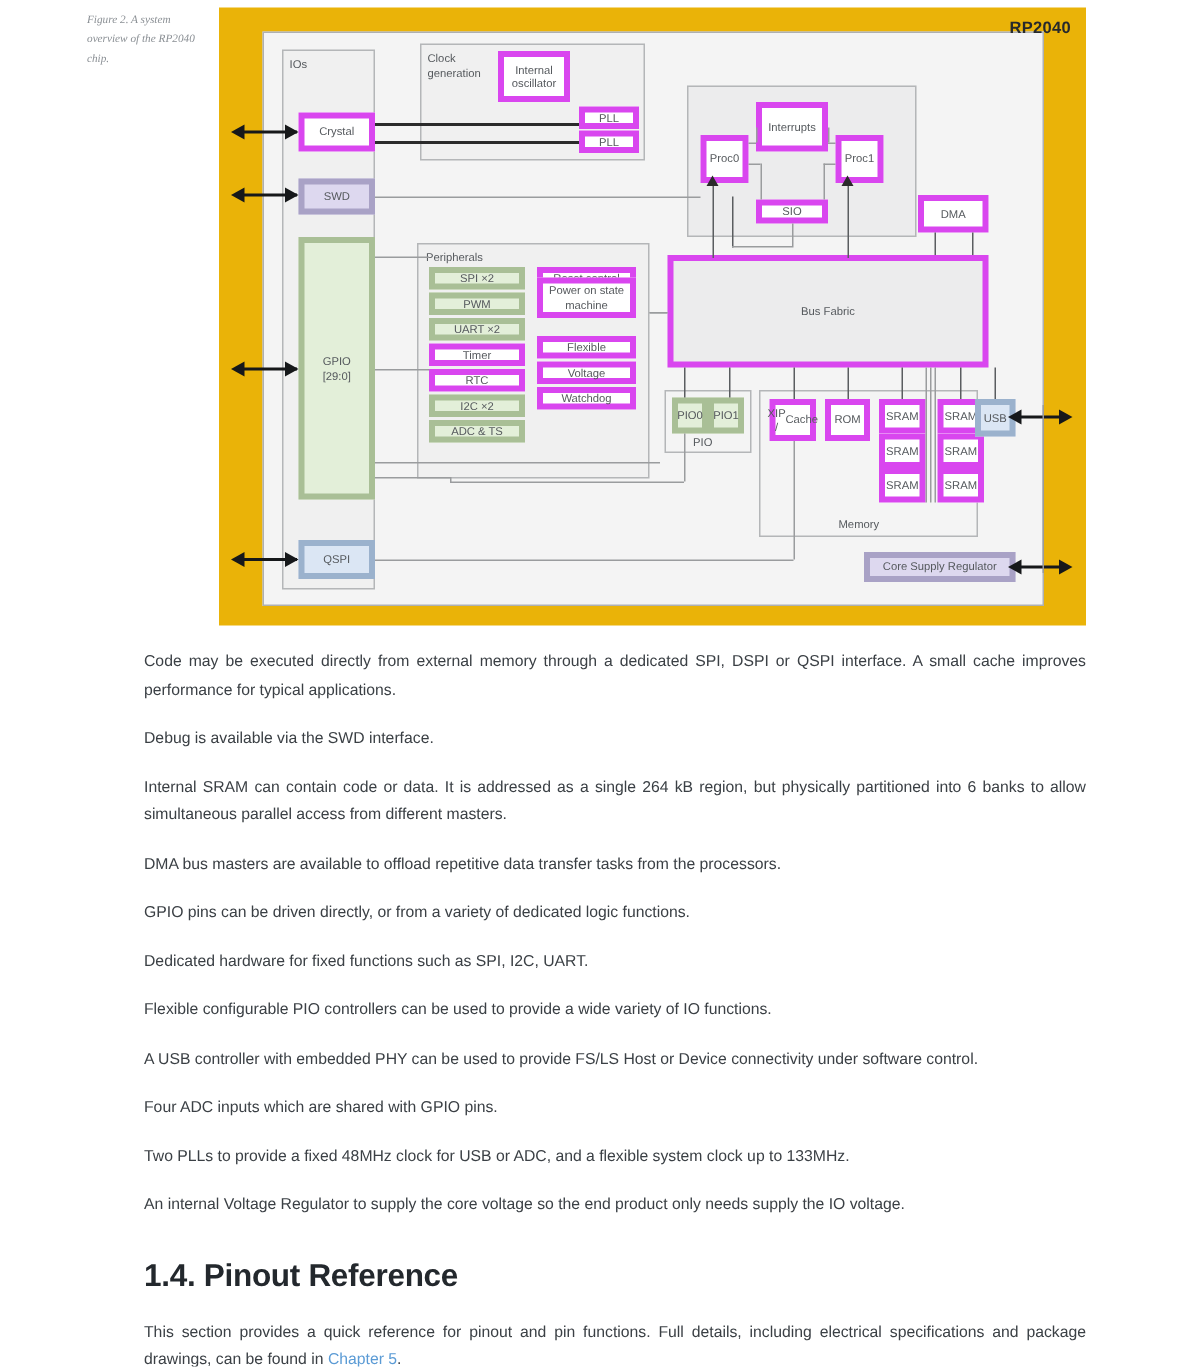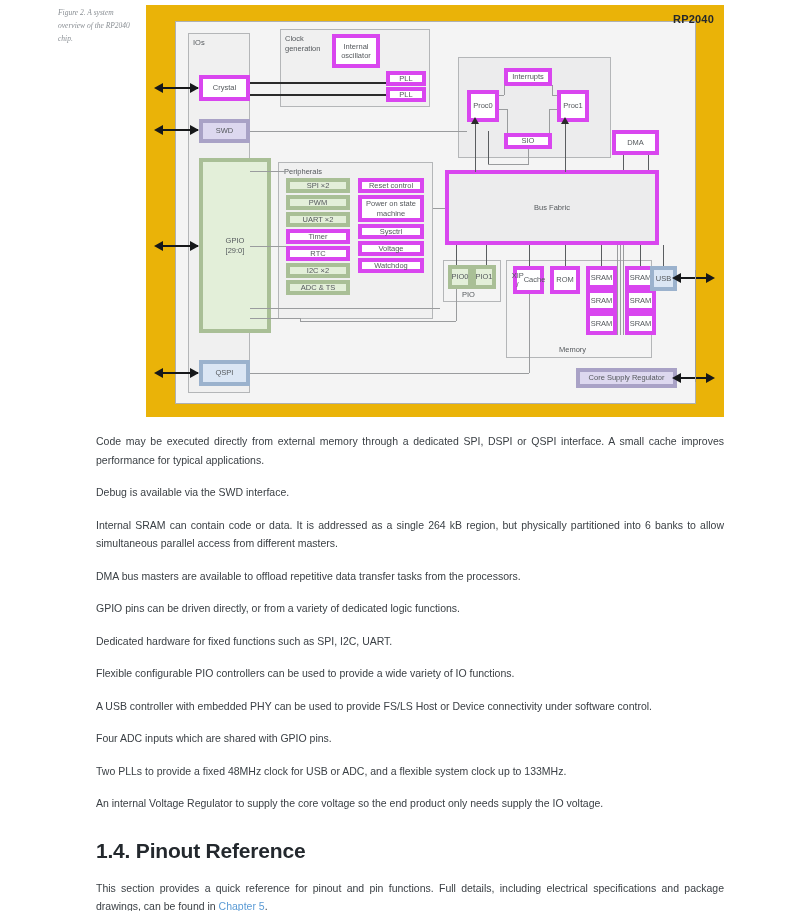--- a/index.html
+++ b/index.html
@@ -71,30 +71,30 @@
   <div class="blk" style="left:240px;top:82px;width:40px;height:15px;">
     <span>PLL</span>
   </div>
 
   <div class="blk" style="left:53px;top:70px;width:51px;height:26px;">
     <span>Crystal</span>
   </div>
   <div class="blk purple" style="left:53px;top:114px;width:51px;height:24px;">
     <span>SWD</span>
   </div>
-  <div class="blk green" style="left:53px;top:153px;width:72px;height:175px;flex-direction:column;">
+  <div class="blk green" style="left:53px;top:153px;width:51px;height:175px;flex-direction:column;">
     <span>GPIO</span>
     <span>[29:0]</span>
   </div>
   <div class="blk blue" style="left:53px;top:355px;width:51px;height:26px;">
     <span>QSPI</span>
   </div>
 
   <div class="grp grey" style="left:312px;top:52px;width:153px;height:101px;"></div>
-  <div class="blk" style="left:358px;top:63px;width:48px;height:18px;">
+  <div class="blk" style="left:358px;top:63px;width:48px;height:33px;">
     <span>Interrupts</span>
   </div>
   <div class="blk" style="left:321px;top:85px;width:32px;height:32px;">
     <span>Proc0</span>
   </div>
   <div class="blk" style="left:411px;top:85px;width:32px;height:32px;">
     <span>Proc1</span>
   </div>
   <div class="blk" style="left:358px;top:128px;width:48px;height:16px;">
     <span>SIO</span>
@@ -129,25 +129,25 @@
   <div class="blk green" style="left:140px;top:258px;width:64px;height:15px;">
     <span>I2C ×2</span>
     </div>
   <div class="blk green" style="left:140px;top:275px;width:64px;height:15px;">
     <span>ADC &amp; TS</span>
     </div>
 
   <div class="blk" style="left:212px;top:173px;width:66px;height:15px;">
     <span>Reset control</span>
     </div>
-  <div class="blk" style="left:212px;top:190px;width:66px;height:27px;">
+  <div class="blk" style="left:212px;top:180px;width:66px;height:27px;">
     <span>Power on state machine</span>
     </div>
   <div class="blk" style="left:212px;top:219px;width:66px;height:15px;">
-    <span>Sysctrl</span>
+    <span>Flexible</span>
     </div>
   <div class="blk" style="left:212px;top:236px;width:66px;height:15px;">
     <span>Voltage</span>
     </div>
   <div class="blk" style="left:212px;top:253px;width:66px;height:15px;">
     <span>Watchdog</span>
     </div>
 
   <div class="grp" style="left:297px;top:255px;width:58px;height:42px;background:#f4f4f4;"></div>
   <div class="blk green" style="left:302px;top:260px;width:24px;height:24px;">

